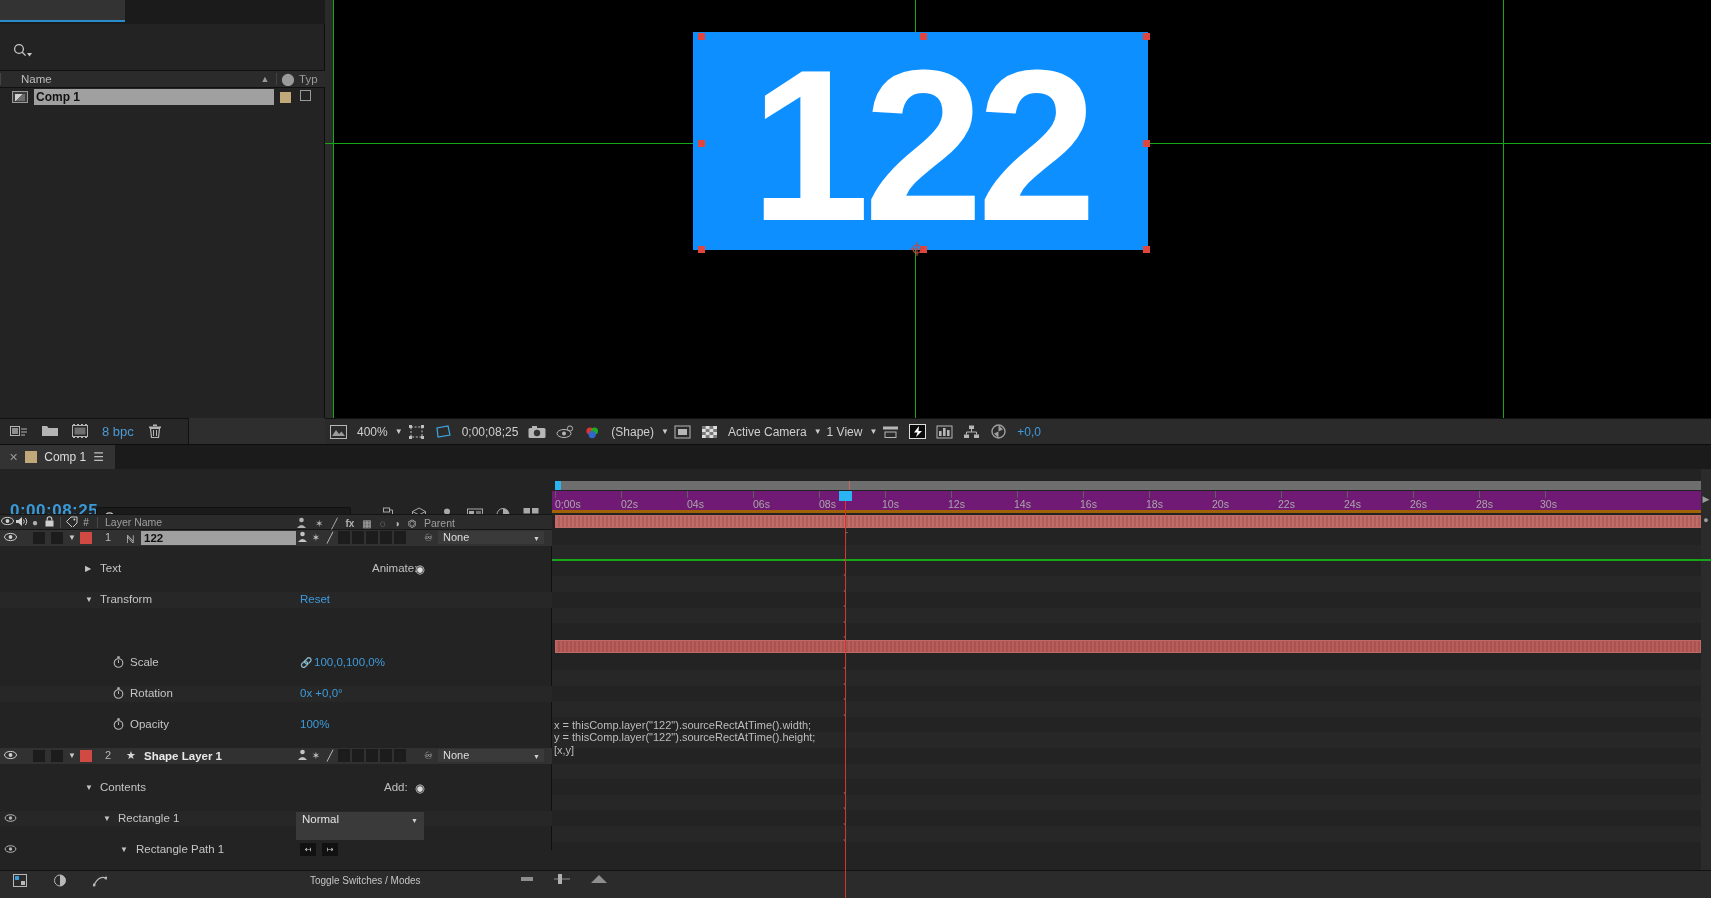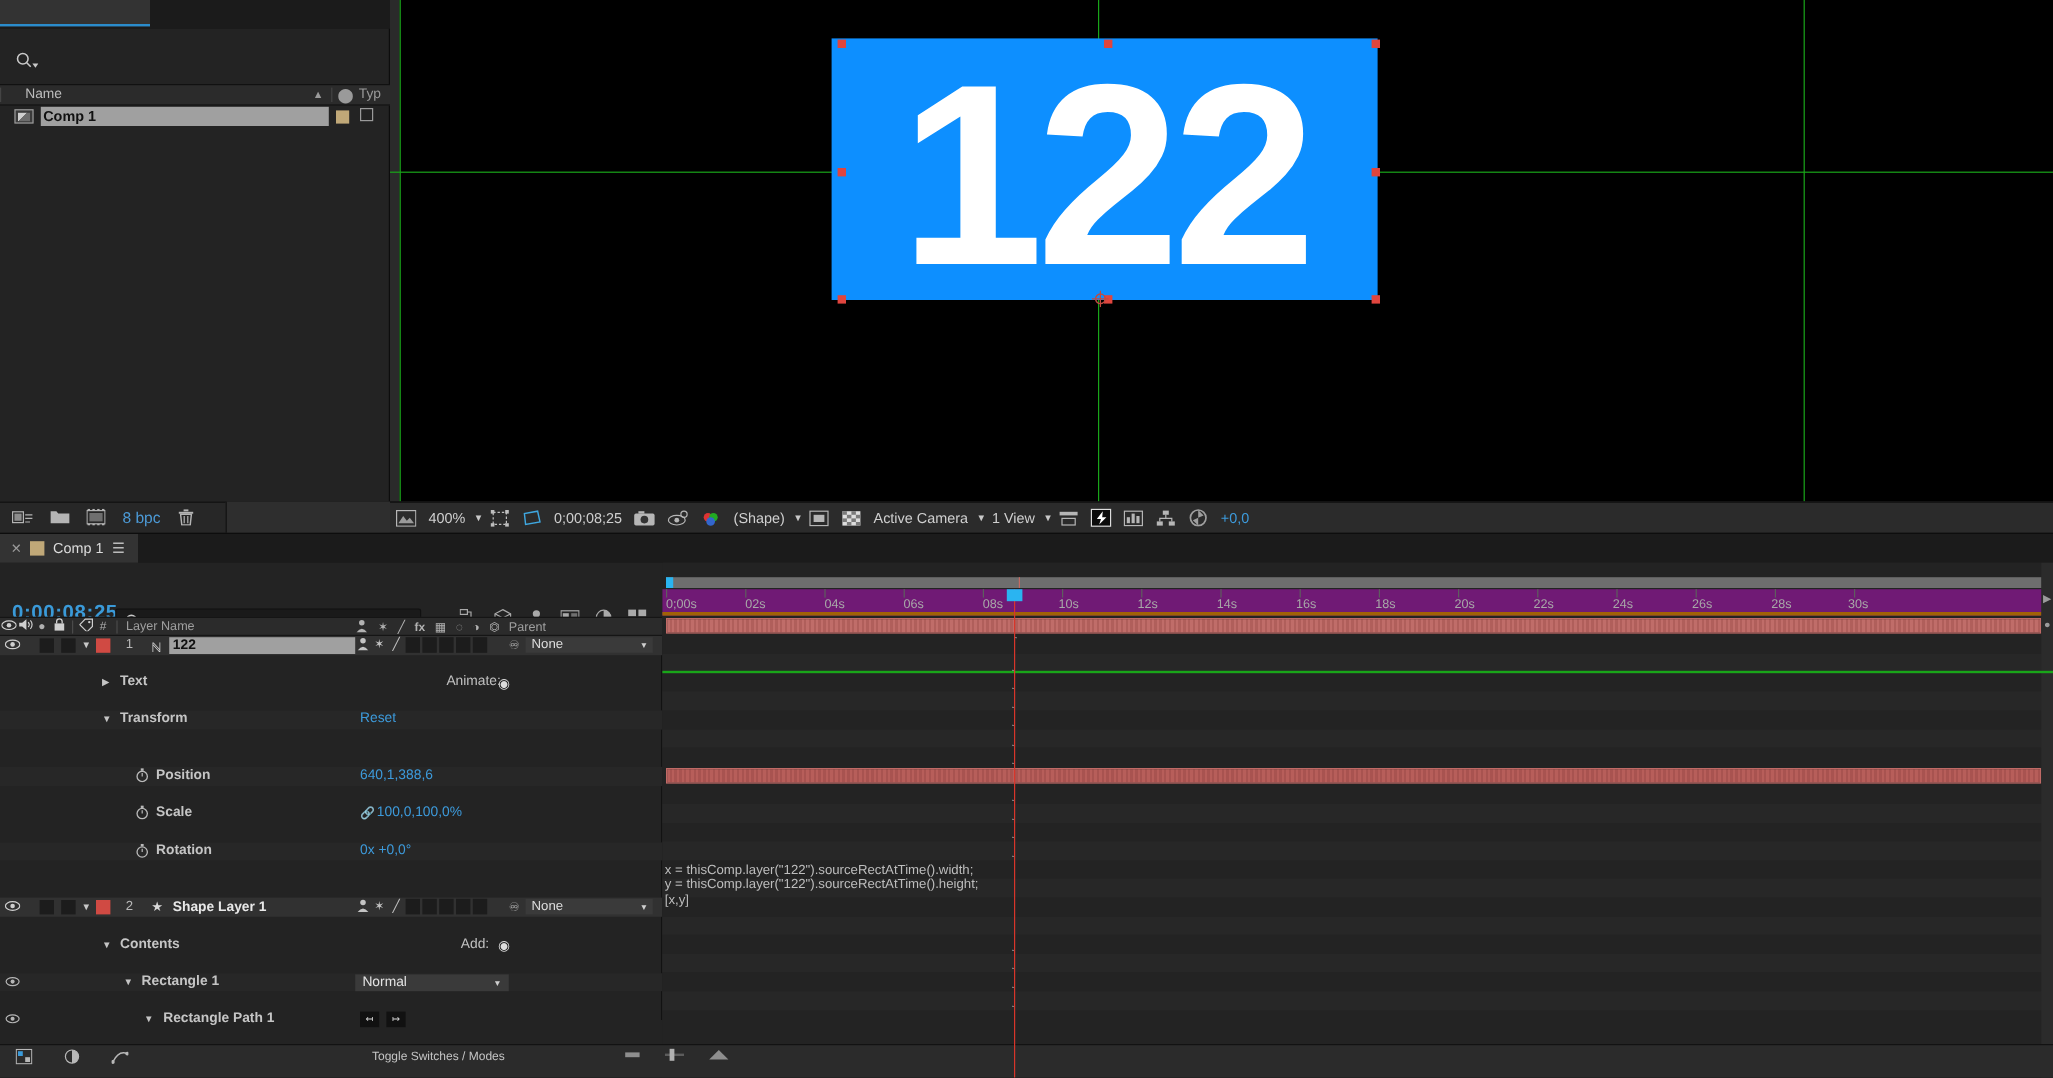--- a/index.html
+++ b/index.html
@@ -179,35 +179,35 @@
   .row.layer{ background:#313131; height:15.6px; }
   .row.layer.sel .lname{ background:#a0a0a0; color:#111; font-weight:bold;}
   .c-eye{ position:absolute; left:4px; top:2px; width:13px; height:12px; color:#cfcfcf; font-size:10px; text-align:center;}
   .c-box{ position:absolute; top:2px; width:12px; height:12px; background:#1c1c1c;}
   .c-tri{ position:absolute; top:3px; font-size:8px; color:#c8c8c8;}
   .c-color{ position:absolute; top:2px; width:12px; height:12px; background:#d04a43;}
   .c-num{ position:absolute; top:1px; width:16px; text-align:right; color:#b9b9b9; font-size:11px;}
   .c-typeico{ position:absolute; top:1px; color:#d8d8d8; font-size:11px;}
   .lname{ position:absolute; left:141px; top:1px; width:155px; height:14px; line-height:14px; padding-left:3px;}
   .prop-tri{ position:absolute; font-size:8px; color:#c4c4c4; top:3px;}
-  .prop-label{ position:absolute; top:1px; color:#c5c5c5;font-weight:bold;}
+  .prop-label{ position:absolute; top:1px; color:#c5c5c5;}
   .prop-stop{ position:absolute; top:1px; color:#b9b9b9; font-size:10px;}
   .prop-value{ position:absolute; left:300px; top:1px; color:#3d9bdc;}
   .chain{ position:absolute; left:300px; top:2px; color:#bdbdbd; font-size:10px;}
   .switches{ position:absolute; left:296px; top:1px; width:120px; height:13px; display:flex; align-items:center; gap:2px;}
   .sw{ width:12px; height:13px; background:#1c1c1c; }
   .sw.ico{ background:transparent; color:#c4c4c4; font-size:10px; text-align:center; line-height:13px;}
   .blank-sw{ width:12px; height:13px; background:#1c1c1c;}
   .parent-cell{ position:absolute; left:424px; top:1px; width:120px; height:13px; display:flex; align-items:center; gap:5px;}
   .pick{ color:#bdbdbd; font-size:10px;}
   .pdrop{ flex:1; height:13px; background:#3a3a3a; color:#ddd; font-size:11px; padding-left:5px; line-height:13px; position:relative;}
   .pdrop:after{ content:"\25BC"; position:absolute; right:4px; top:1px; font-size:7px; color:#cfcfcf;}
   .animate-cell{ position:absolute; left:372px; top:1px; color:#c0c0c0;}
   .add-cell{ position:absolute; left:384px; top:1px; color:#c0c0c0;}
-  .mode-drop{ position:absolute; left:296px; top:1px; width:128px; height:14px;
+  .mode-drop{ position:absolute; left:296px; top:1px; width:128px; height:28px;
       background:#3a3a3a; color:#e3e3e3; font-size:11.5px; padding-left:6px; line-height:14px;}
   .mode-drop:after{ content:"\25BC"; position:absolute; right:6px; top:2px; font-size:7px; color:#cfcfcf;}
   .path-ico{ position:absolute; left:300px; top:1px; display:flex; gap:6px;}
   .pbtn{ width:16px; height:13px; background:#111; color:#d0d0d0; font-size:8px; text-align:center; line-height:13px;}
 
   
   #tl-graph{
     position:absolute; left:552px; top:24px; width:1159px; height:430px;
     background:#232323;
   }
@@ -646,31 +646,20 @@
         <span style="position:absolute; left:415px; top:1px; color:#dcdcdc;">◉</span>
       </div>
 
       <div class="row alt" style="top:31.2px;">
         <span class="prop-tri" style="left:85px;">▼</span>
         <span class="prop-label" style="left:100px;">Transform</span>
         <span class="prop-value">Reset</span>
       </div>
 
 
-      <div class="row alt" style="top:62.4px;">
-        <span class="prop-stop" style="left:113px;">
-          <svg width="11" height="12" viewBox="0 0 11 12">
-              <circle cx="5.5" cy="7" r="4.3" fill="none" stroke="#b9b9b9" stroke-width="1.1"></circle>
-              <rect x="4.3" y="0.3" width="2.4" height="2" fill="#b9b9b9"></rect>
-              <line x1="5.5" y1="7" x2="5.5" y2="4.2" stroke="#b9b9b9"></line>
-            </svg>
-        </span>
-        <span class="prop-label" style="left:130px;">Position</span>
-        <span class="prop-value">640,1,388,6</span>
-      </div>
 
       <div class="row" style="top:78px;">
         <span class="prop-stop" style="left:113px;">
           <svg width="11" height="12" viewBox="0 0 11 12">
               <circle cx="5.5" cy="7" r="4.3" fill="none" stroke="#b9b9b9" stroke-width="1.1"></circle>
               <rect x="4.3" y="0.3" width="2.4" height="2" fill="#b9b9b9"></rect>
               <line x1="5.5" y1="7" x2="5.5" y2="4.2" stroke="#b9b9b9"></line>
             </svg>
         </span>
         <span class="prop-label" style="left:130px;">Scale</span>
@@ -683,20 +672,31 @@
           <svg width="11" height="12" viewBox="0 0 11 12">
               <circle cx="5.5" cy="7" r="4.3" fill="none" stroke="#b9b9b9" stroke-width="1.1"></circle>
               <rect x="4.3" y="0.3" width="2.4" height="2" fill="#b9b9b9"></rect>
               <line x1="5.5" y1="7" x2="5.5" y2="4.2" stroke="#b9b9b9"></line>
             </svg>
         </span>
         <span class="prop-label" style="left:130px;">Rotation</span>
         <span class="prop-value">0x +0,0°</span>
       </div>
 
+      <div class="row" style="top:109.2px;">
+        <span class="prop-stop" style="left:113px;">
+          <svg width="11" height="12" viewBox="0 0 11 12">
+              <circle cx="5.5" cy="7" r="4.3" fill="none" stroke="#b9b9b9" stroke-width="1.1"></circle>
+              <rect x="4.3" y="0.3" width="2.4" height="2" fill="#b9b9b9"></rect>
+              <line x1="5.5" y1="7" x2="5.5" y2="4.2" stroke="#b9b9b9"></line>
+            </svg>
+        </span>
+        <span class="prop-label" style="left:130px;">Opacity</span>
+        <span class="prop-value">100%</span>
+      </div>
 
       <div class="row layer" style="top:124.8px;">
         <span class="c-eye">
           <svg width="13" height="10" viewBox="0 0 13 10">
               <ellipse cx="6.5" cy="5" rx="6" ry="3.6" fill="none" stroke="#cfcfcf"></ellipse>
               <circle cx="6.5" cy="5" r="1.9" fill="#cfcfcf"></circle>
             </svg>
         </span>
         <span class="c-box" style="left:33px;"></span>
         <span class="c-box" style="left:51px;"></span>

